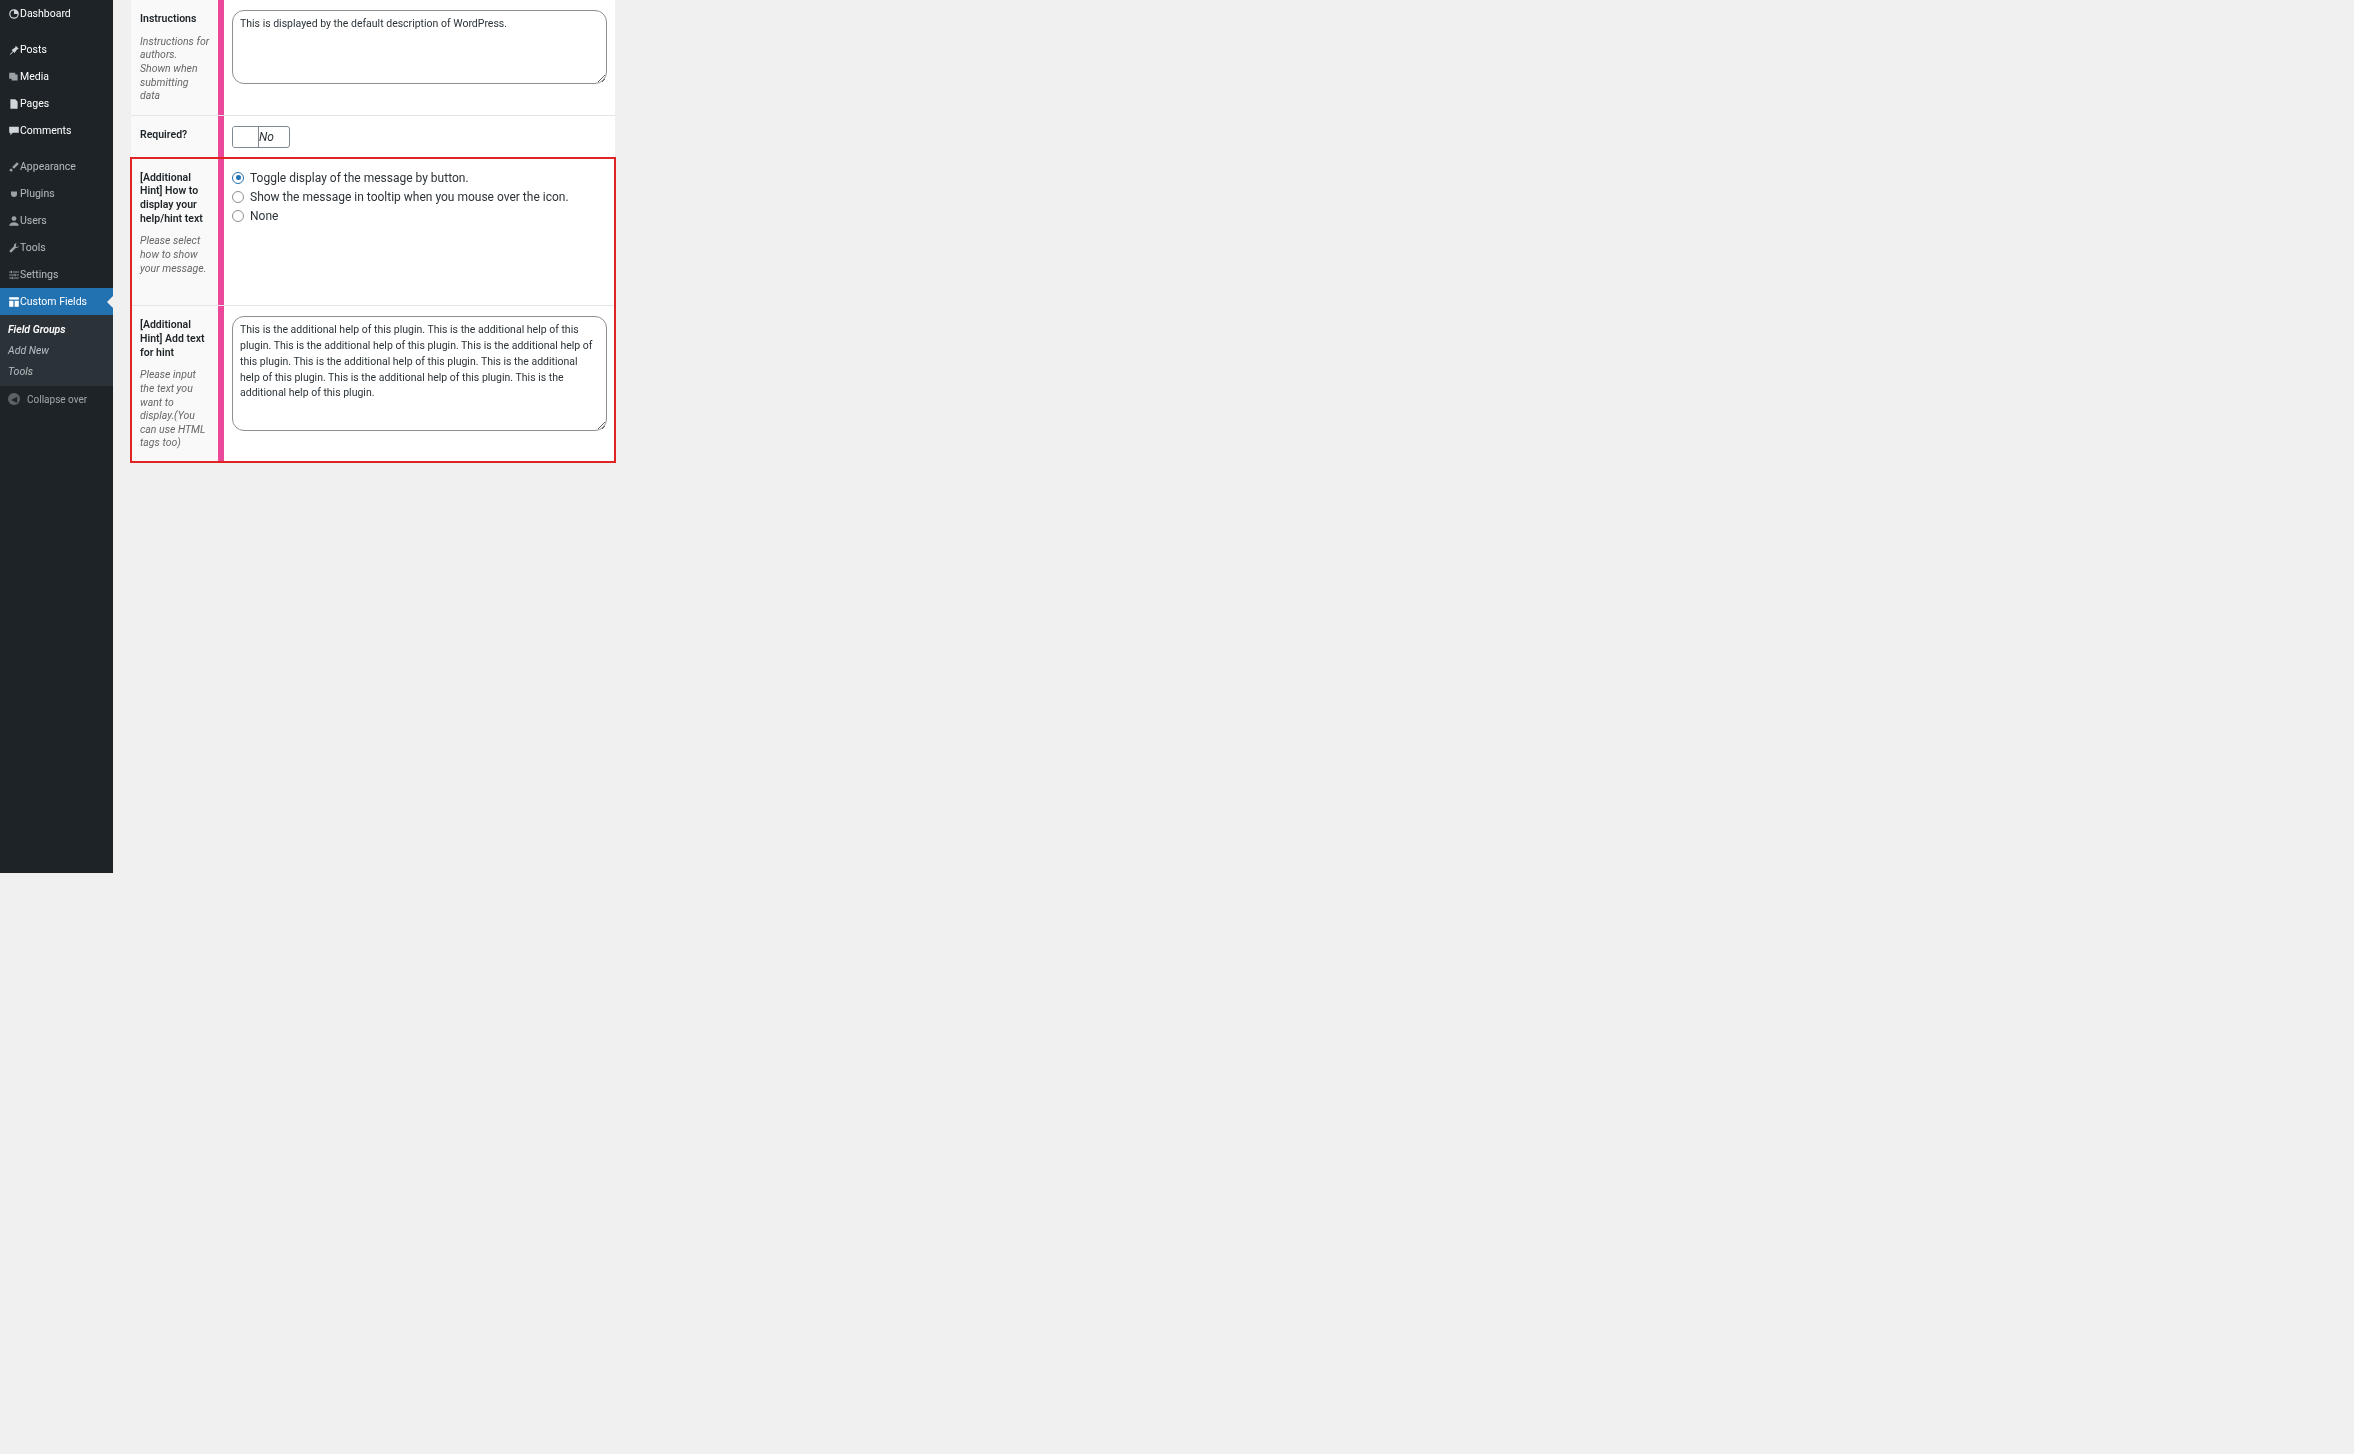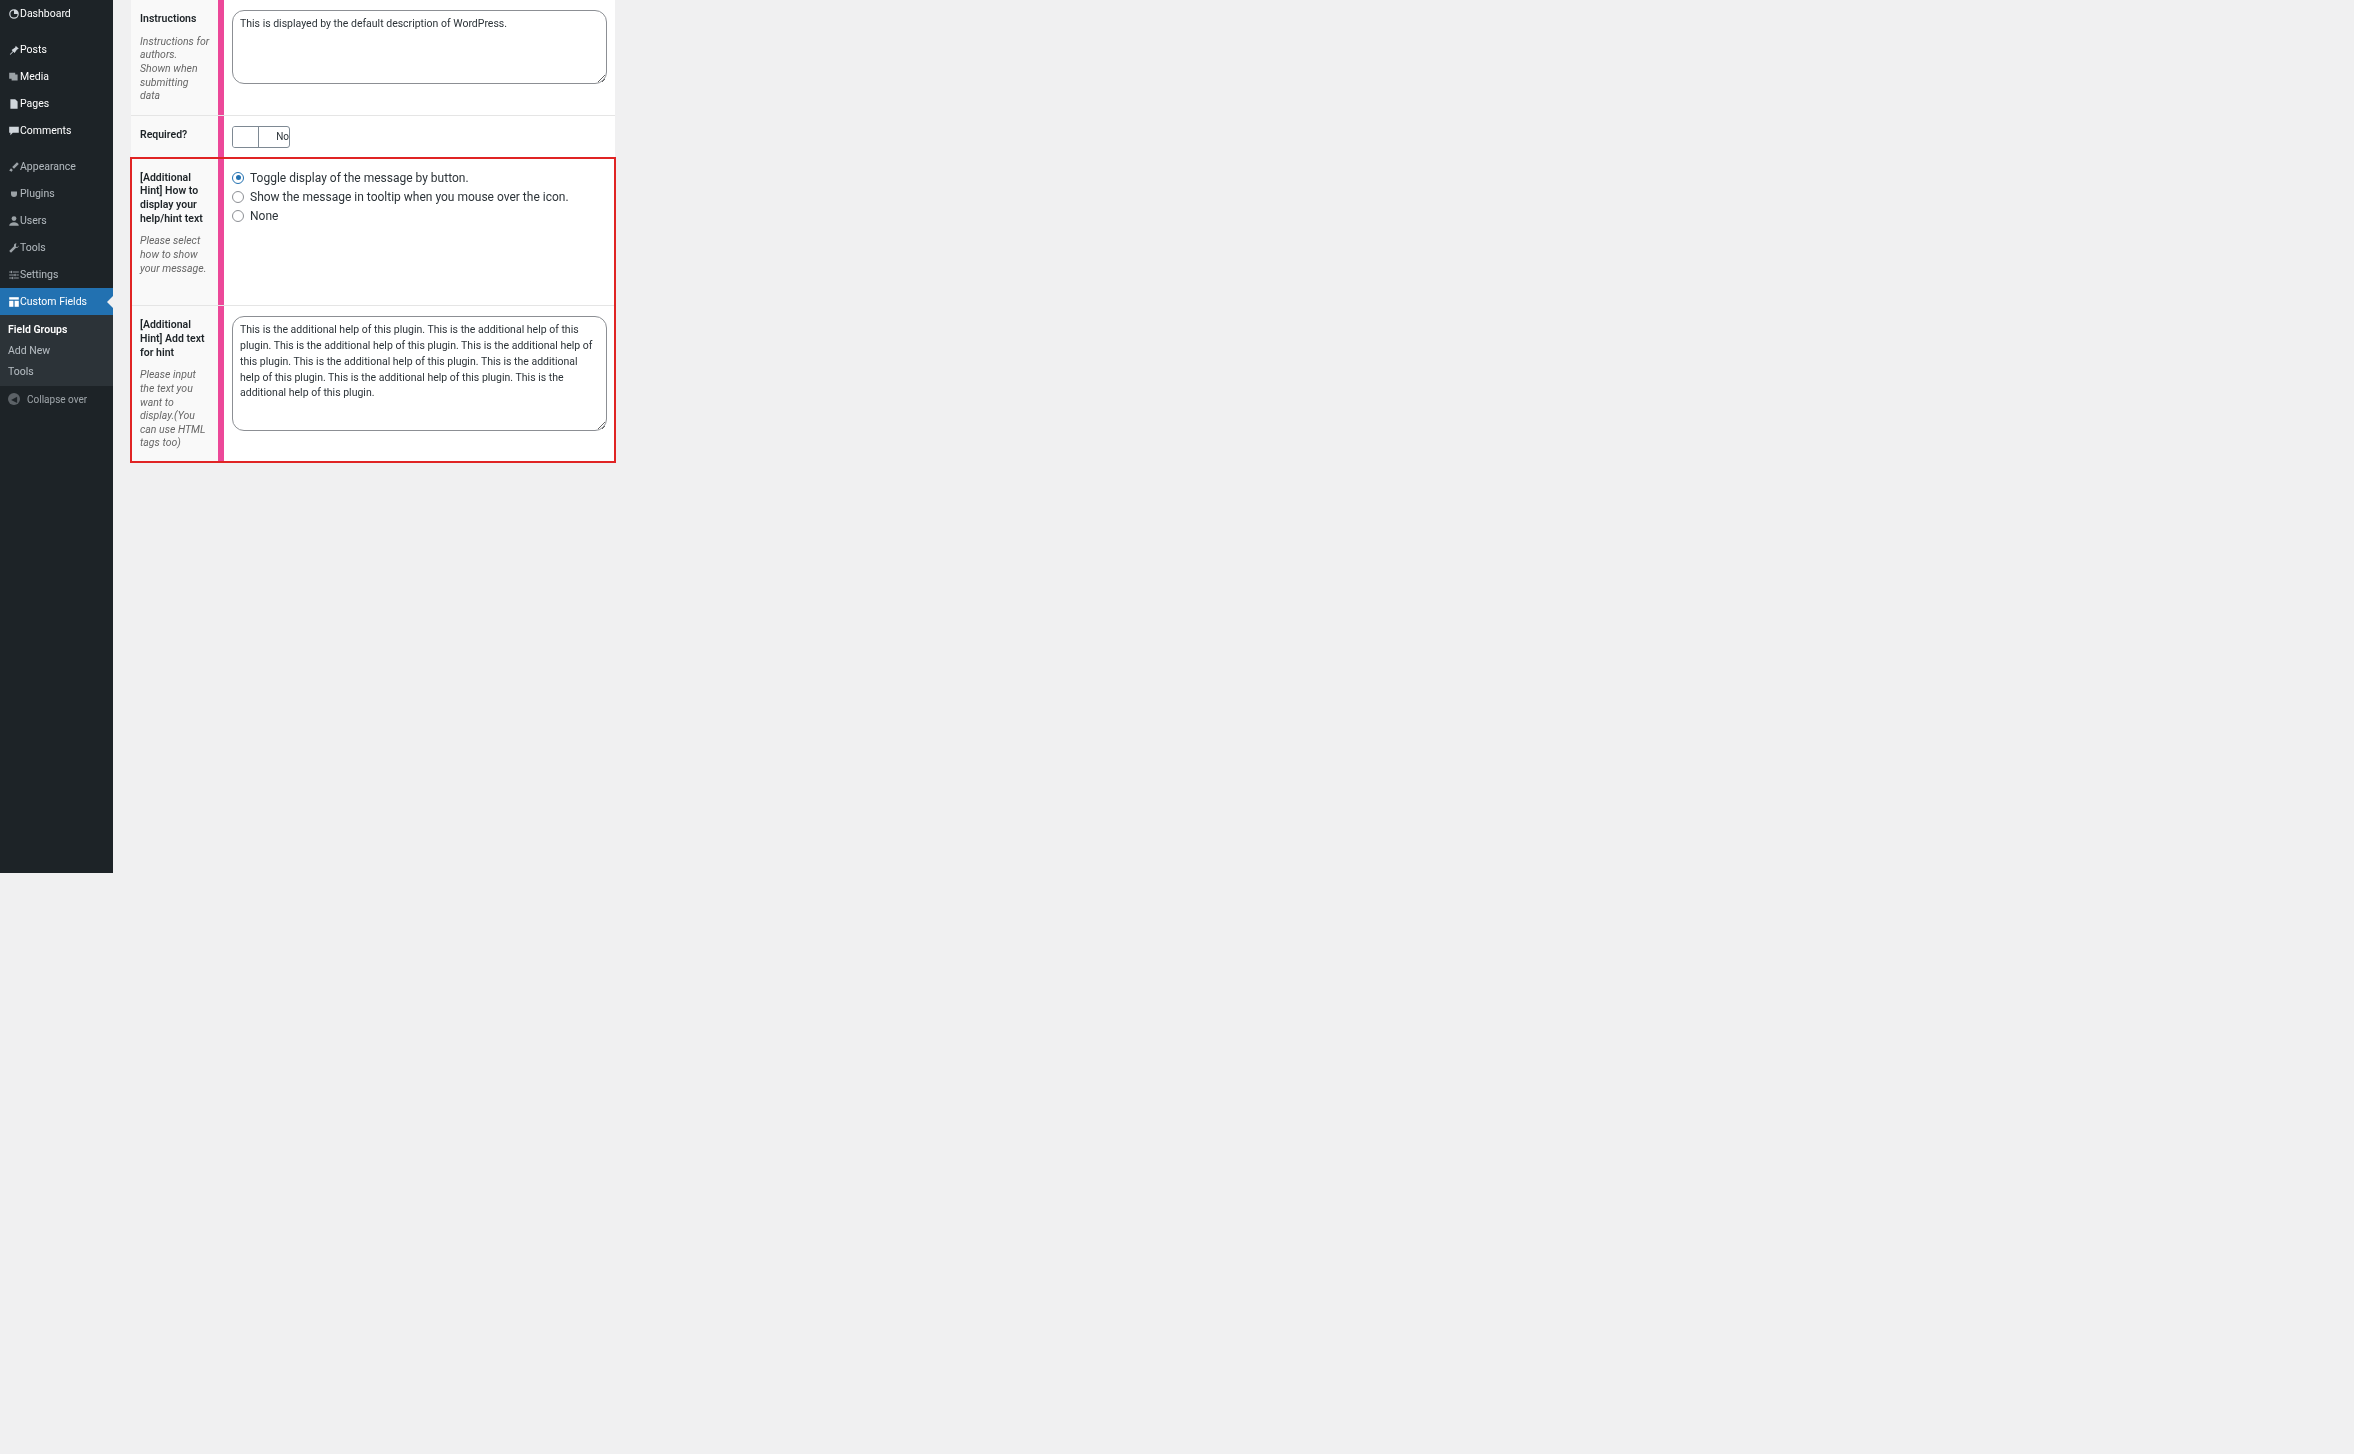--- a/index.html
+++ b/index.html
@@ -70,20 +70,21 @@
       border-bottom: 6px solid transparent;
       border-right: 6px solid #f0f0f1;
     }
     .menu-sep {
       height: 3px;
       margin: 3px 0;
     }
     .submenu {
       background: #2c3338;
       padding: 4px 0;
+      font-style: italic;
     }
     .submenu-item {
       padding: 4px 8px 4px 8px;
       color: rgba(240,246,252,0.7);
       font-size: 10.5px;
       cursor: pointer;
     }
     .submenu-item.current {
       color: #fff;
       font-weight: 600;
@@ -180,23 +181,24 @@
       overflow: hidden;
     }
     .toggle-track {
       width: 26px;
       height: 100%;
       background: #fff;
       border-right: 1px solid #7e8993;
     }
     .toggle-label {
       flex: 1;
-      text-align: right;
-      font-size: 10px;
+      text-align: left;
+      font-size: 12px;
       color: #2c3338;
+      font-style: italic;
     }
     .radio-list {
       display: flex;
       flex-direction: column;
       gap: 1px;
     }
     .radio-option {
       display: flex;
       align-items: center;
       gap: 6px;

